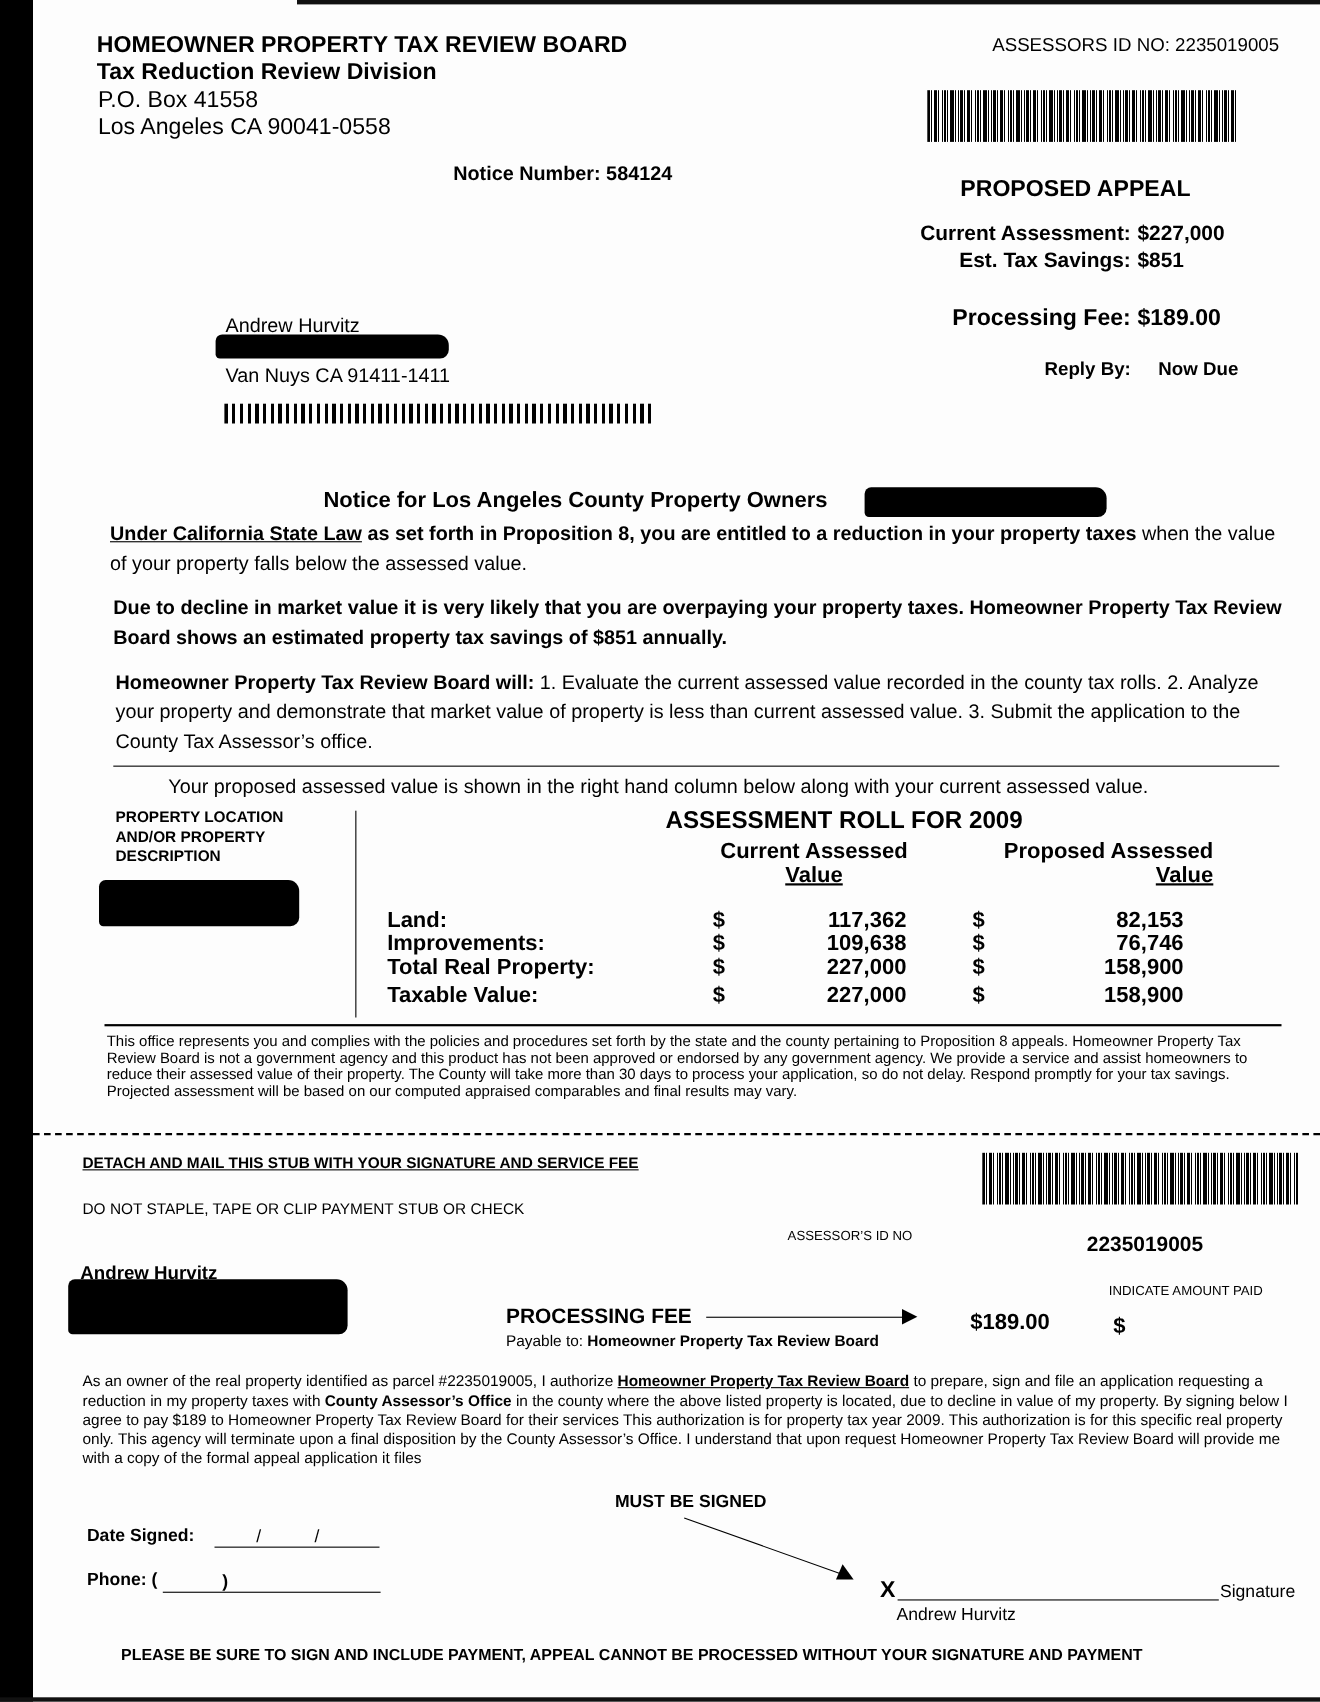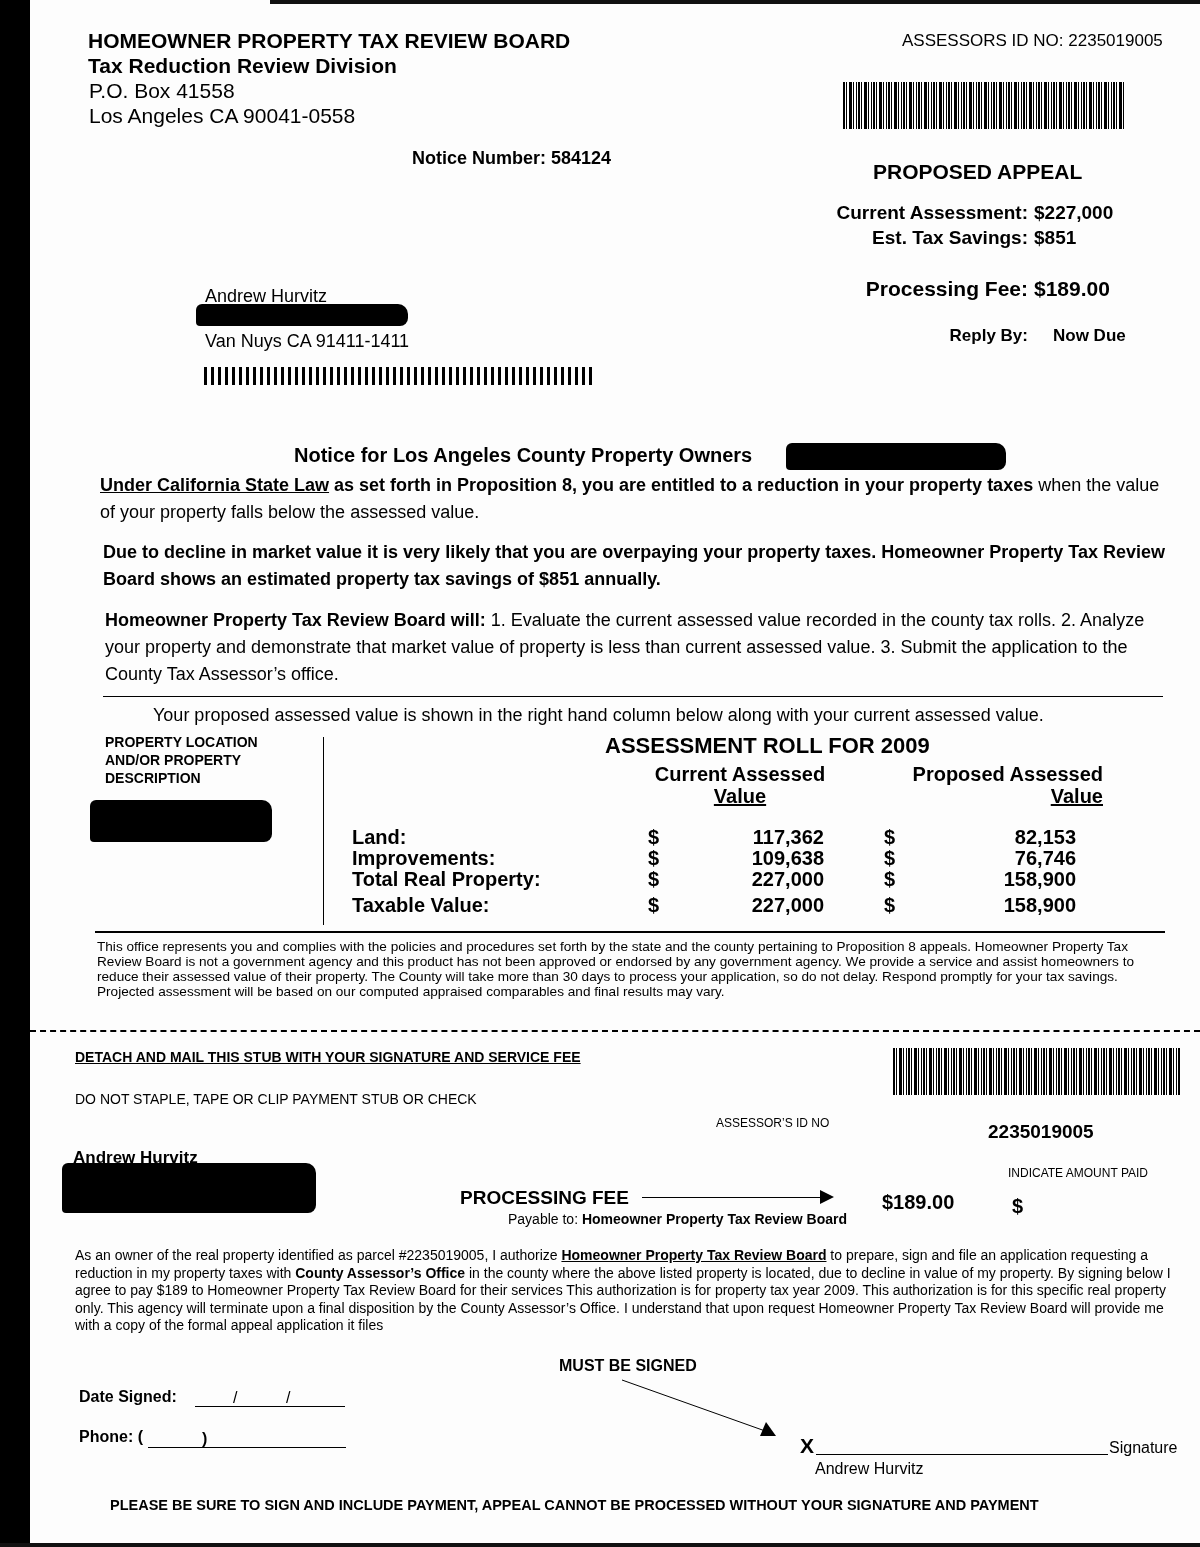--- a/index.html
+++ b/index.html
@@ -147,21 +147,21 @@
 <div class="abs b" style="left:988px;top:1121px;font-size:19px;">2235019005</div>
 
 <div class="abs b" style="left:73px;top:1148px;font-size:17px;">Andrew Hurvitz</div>
 <div class="abs redact" style="left:62px;top:1163px;width:254px;height:50px;"></div>
 
 <div class="abs" style="left:1008px;top:1166px;font-size:12px;">INDICATE AMOUNT PAID</div>
 
 <div class="abs b" style="left:460px;top:1187px;font-size:19px;">PROCESSING FEE</div>
 <div class="abs" style="left:642px;top:1197px;width:180px;height:1px;background:#000;"></div>
 <div class="abs" style="left:820px;top:1190px;width:0;height:0;border-top:7px solid transparent;border-bottom:7px solid transparent;border-left:14px solid #000;"></div>
-<div class="abs" style="left:460px;top:1211px;font-size:14px;margin-left:48px;">
+<div class="abs" style="left:460px;top:1211px;font-size:14px;">
   <span>Payable to: </span><span class="b">Homeowner Property Tax Review Board</span>
 </div>
 <div class="abs b" style="left:882px;top:1191px;font-size:20px;">$189.00</div>
 <div class="abs b" style="left:1012px;top:1195px;font-size:20px;">$</div>
 
 <div class="abs" style="left:75px;top:1247px;width:1110px;font-size:14px;line-height:17.5px;">
   <span>As an owner of the real property identified as parcel #2235019005, I authorize </span><span class="b u">Homeowner Property Tax Review Board</span><span> to prepare, sign and file an application requesting a reduction in my property taxes with </span><span class="b">County Assessor’s Office</span><span> in the county where the above listed property is located, due to decline in value of my property. By signing below I agree to pay $189 to Homeowner Property Tax Review Board for their services This authorization is for property tax year 2009.  This authorization is for this specific real property only. This agency will terminate upon a final disposition by the County Assessor’s Office. I understand that upon request Homeowner Property Tax Review Board will provide me with a copy of the formal appeal application it files</span>
 </div>
 
 <div class="abs b" style="left:559px;top:1357px;font-size:16px;">MUST BE SIGNED</div>

